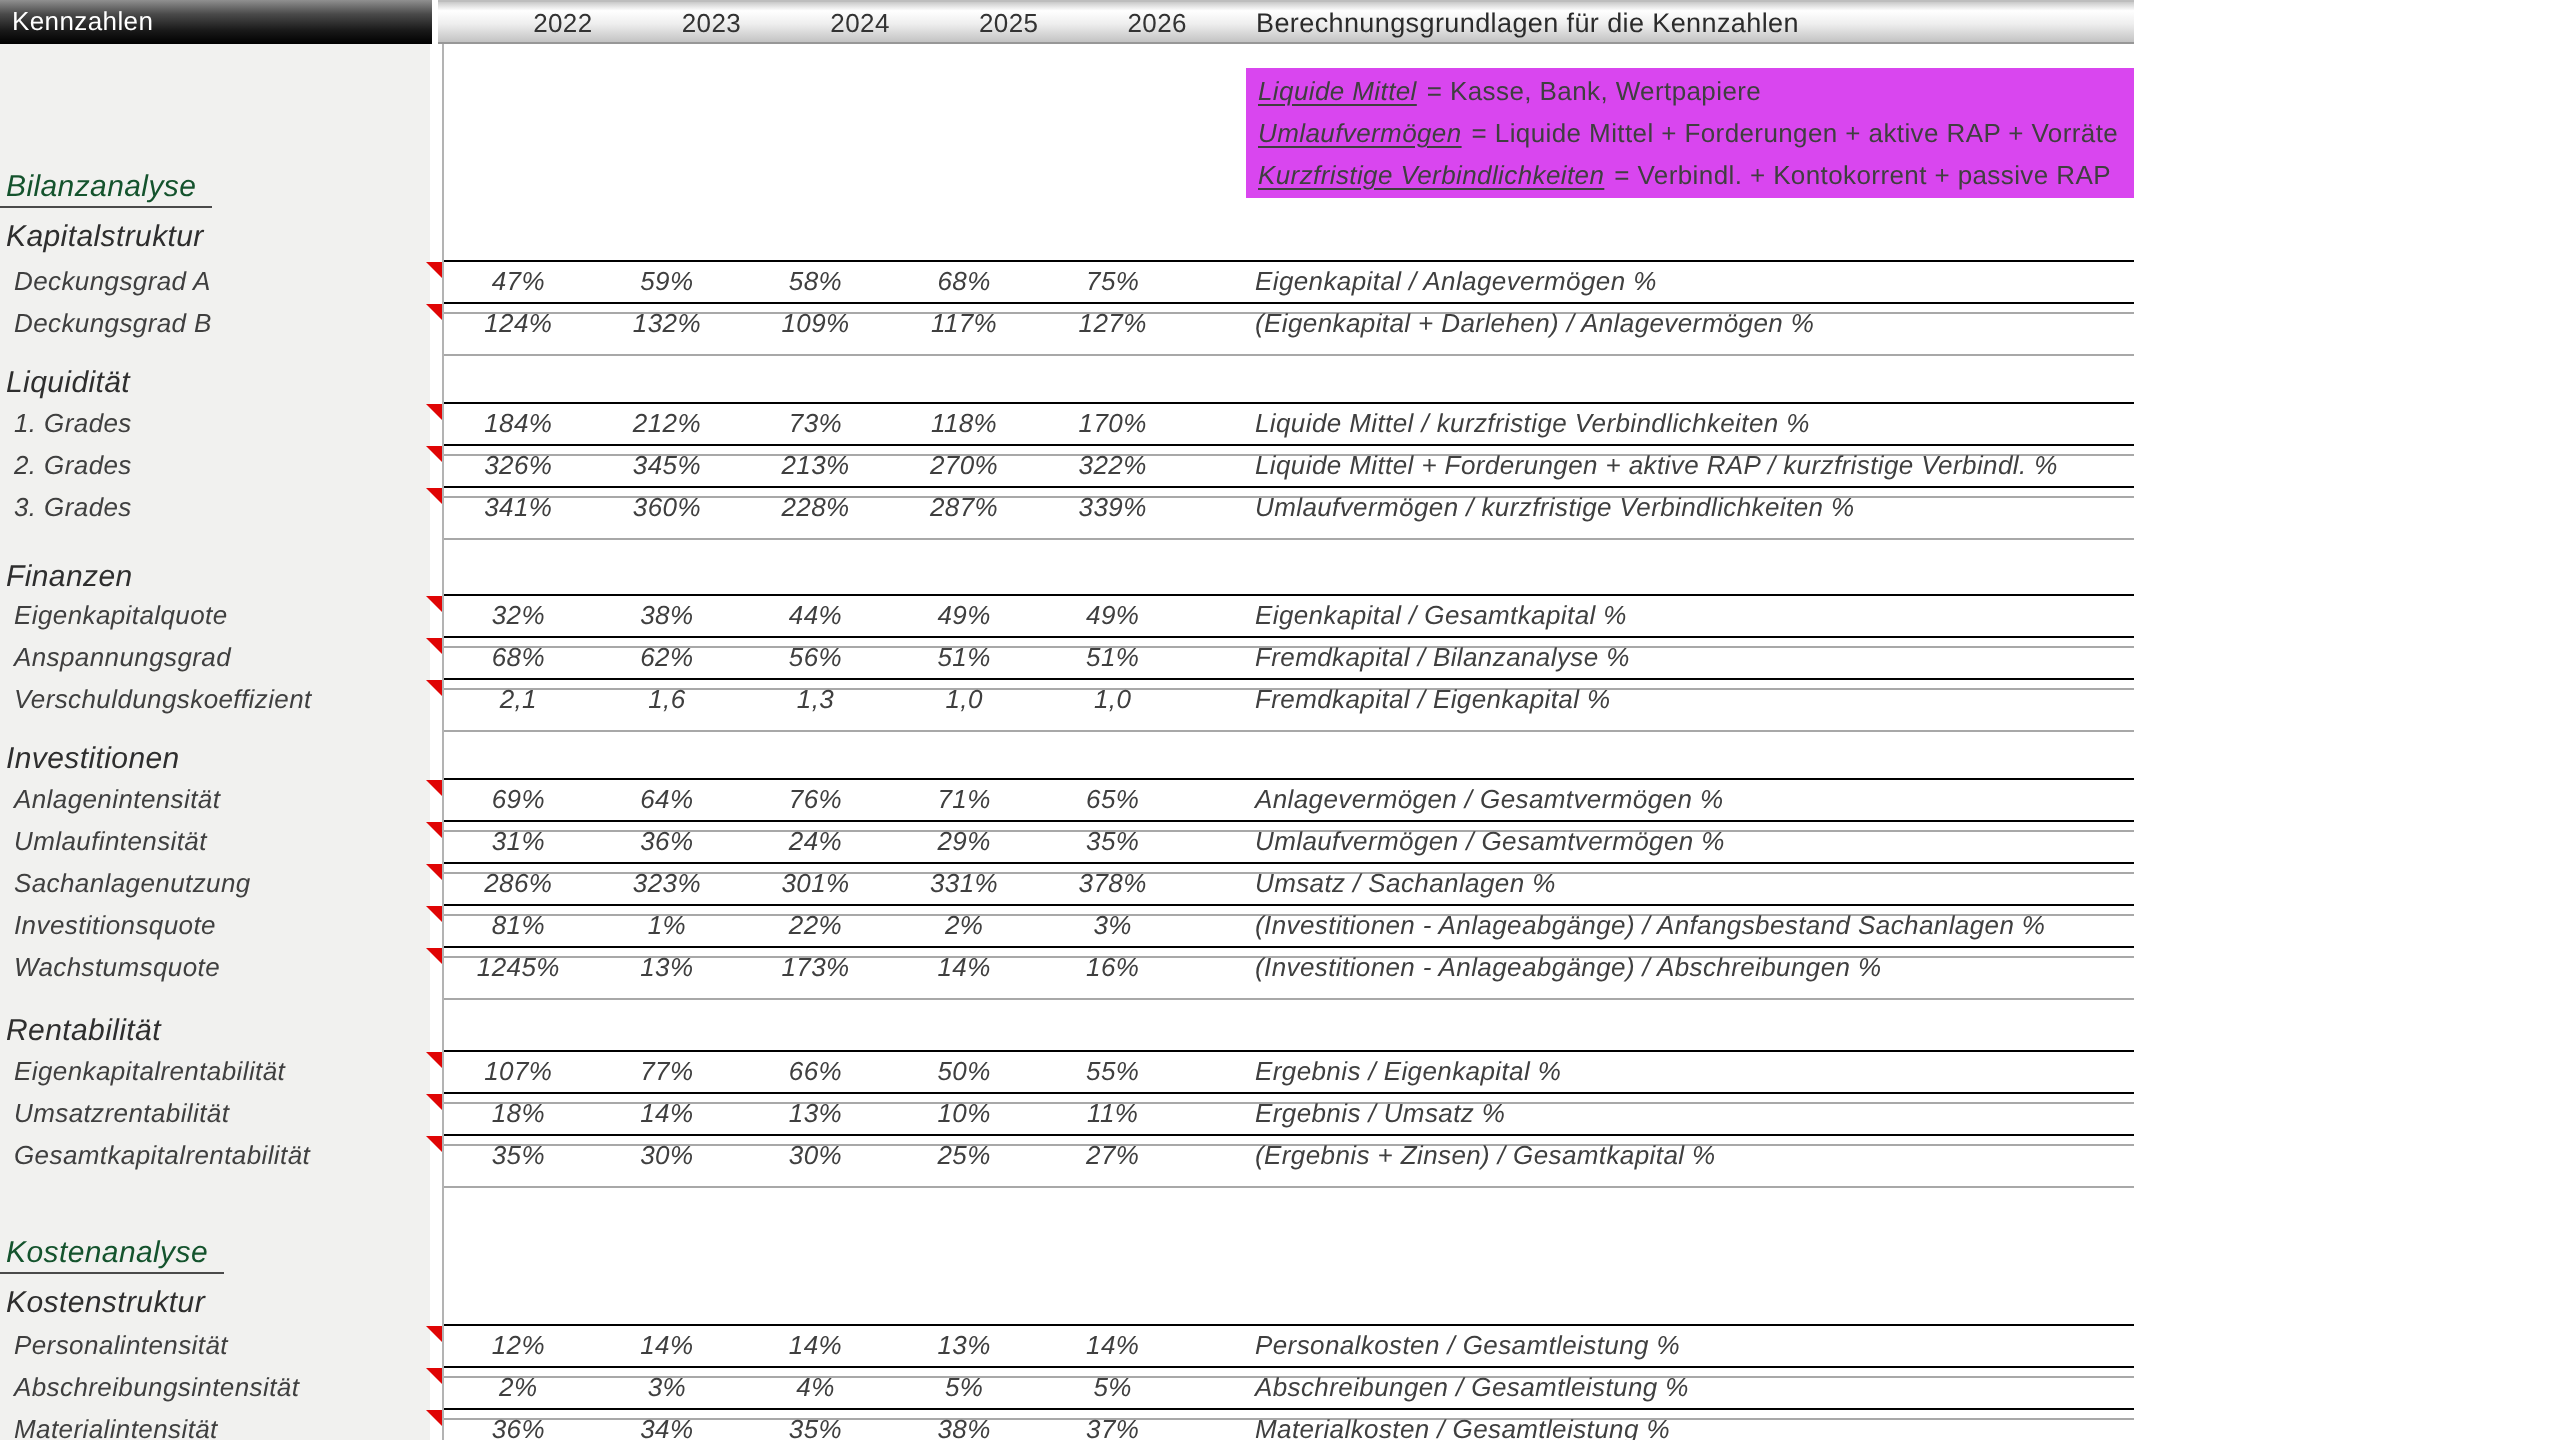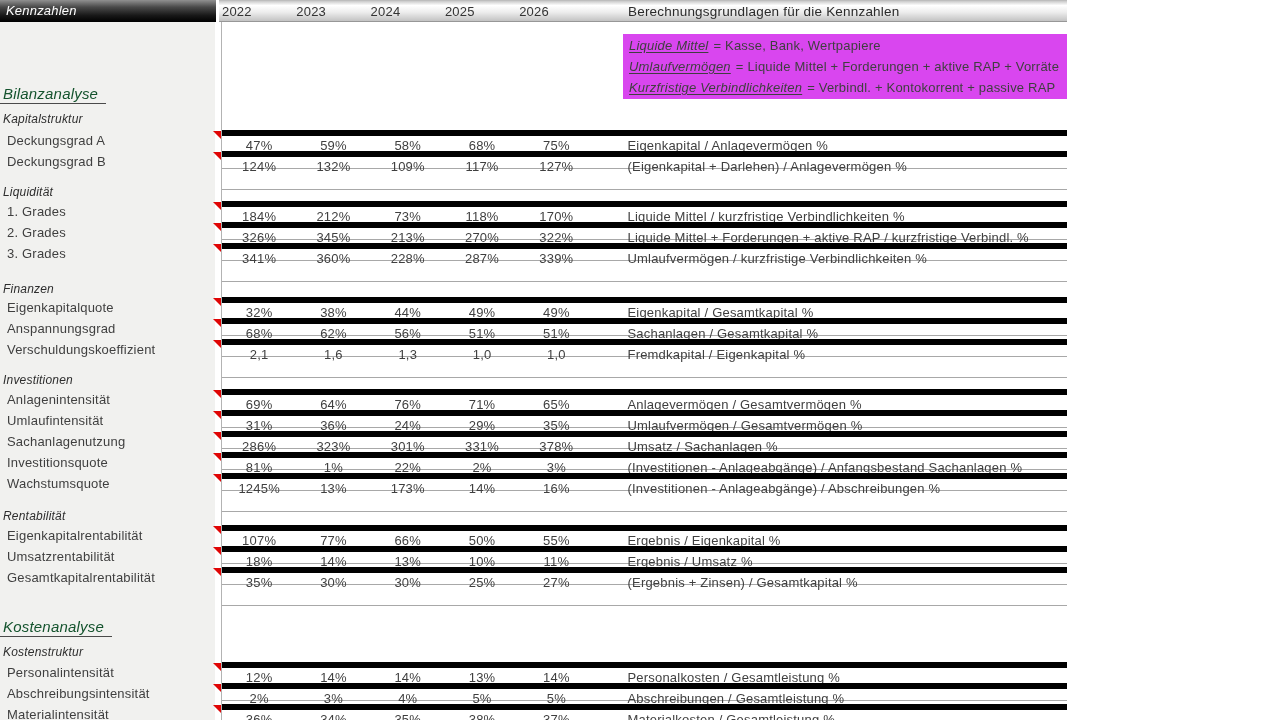--- a/index.html
+++ b/index.html
@@ -6,57 +6,57 @@
   body{
     width:1284px;height:720px;overflow:hidden;position:relative;
     background:#ffffff;color:#3f3f3f;
     font-family:"Liberation Sans", sans-serif;font-size:13px;
     letter-spacing:0.2px;
   }
   
   .hdr-dark{
     position:absolute;left:0;top:0;width:216px;height:22px;box-sizing:border-box;
     background:linear-gradient(180deg,#909090 0%,#4a4a4a 32%,#181818 70%,#000 100%);
-    color:#fff;font-style:italic;line-height:22px;padding-left:6px;
+    color:#fff;line-height:22px;padding-left:6px;
   }
   .hdr-light{
     position:absolute;left:219px;top:0;width:848px;height:22px;box-sizing:border-box;
     background:linear-gradient(180deg,#c9c9c9 0%,#ffffff 22%,#eeeeee 55%,#c3c3c3 100%);
     border-bottom:1px solid #979797;border-top:1px solid #bdbdbd;
   }
   .years{display:flex;margin-left:3px;height:100%;align-items:center}
-  .year{width:74.3px;text-align:left;color:#333;}
+  .year{width:74.3px;text-align:right;color:#333;}
   .right-title{
     position:absolute;left:409px;top:0;line-height:21px;font-size:13.5px;
     color:#2b2b2b;white-space:nowrap;
   }
   
   .col-a-bg{position:absolute;left:0;top:22px;width:215px;height:698px;background:#f1f1ef;}
   .vline{position:absolute;left:221px;top:22px;width:1px;height:698px;background:#b3b3b3;}
   .defs{
     position:absolute;left:623px;top:34px;width:444px;height:65px;box-sizing:border-box;
     background:#d946ef;padding:1px 0 0 6px;line-height:21px;white-space:nowrap;
   }
   .def-term{font-style:italic;text-decoration:underline;text-underline-offset:2px;margin-right:5px;}
   
   .content{position:absolute;left:0;top:22px;width:1284px;height:698px;}
   .major{
     font-style:italic;font-size:15px;color:#14532d;display:block;width:fit-content;
     border-bottom:1px solid #4a4a4a;padding:0 8px 1px 3px;height:16px;line-height:16px;
   }
-  .group{font-style:italic;font-size:12px;color:#2e2e2e;padding-left:3px;height:16px;line-height:16px;}
-  .row{position:relative;display:flex;height:21px;}
+  .group{font-style:italic;font-size:15px;color:#2e2e2e;padding-left:3px;height:16px;line-height:16px;}
+  .row{position:relative;display:flex;height:21px;font-style:italic;}
   .row-label{width:222px;padding-left:7px;box-sizing:border-box;line-height:21px;white-space:nowrap;}
   .marker{
     position:absolute;left:213px;top:1px;width:8px;height:8px;background:#e00505;
     clip-path:polygon(0 0,100% 0,100% 100%);
   }
   .data{
-    display:flex;width:845px;height:39px;box-sizing:border-box;line-height:19px;
-    border-top:6px solid #000000;border-bottom:1px solid #a8a8a8;
+    display:flex;width:845px;height:27px;box-sizing:border-box;line-height:19px;
+    border-top:1px solid #000000;border-bottom:1px solid #a8a8a8;
   }
   .val{width:74.3px;text-align:center;}
   .formula{padding-left:34px;white-space:nowrap;flex:1;}
   
   #blk-0{margin-top:64px}
   #blk-1{margin-top:7px}
   #blk-2{margin-top:3px}
   #blk-3{margin-top:12px}
   #blk-4{margin-top:1px}
   #blk-5{margin-top:17px}
@@ -179,21 +179,21 @@
       </div>
       <div class="row">
         <div class="row-label">Anspannungsgrad</div>
         <span class="marker"></span>
         <div class="data">
           <div class="val">68%</div>
           <div class="val">62%</div>
           <div class="val">56%</div>
           <div class="val">51%</div>
           <div class="val">51%</div>
-          <div class="formula">Sachanlagen / Gesamtkapital %</div>
+          <div class="formula">Fremdkapital / Bilanzanalyse %</div>
         </div>
       </div>
       <div class="row">
         <div class="row-label">Verschuldungskoeffizient</div>
         <span class="marker"></span>
         <div class="data">
           <div class="val">2,1</div>
           <div class="val">1,6</div>
           <div class="val">1,3</div>
           <div class="val">1,0</div>

